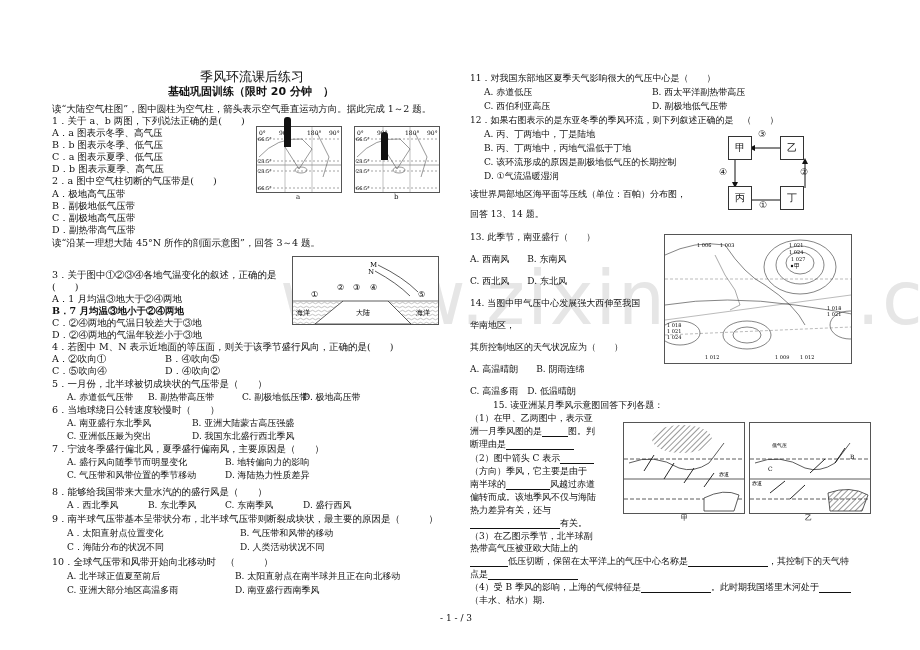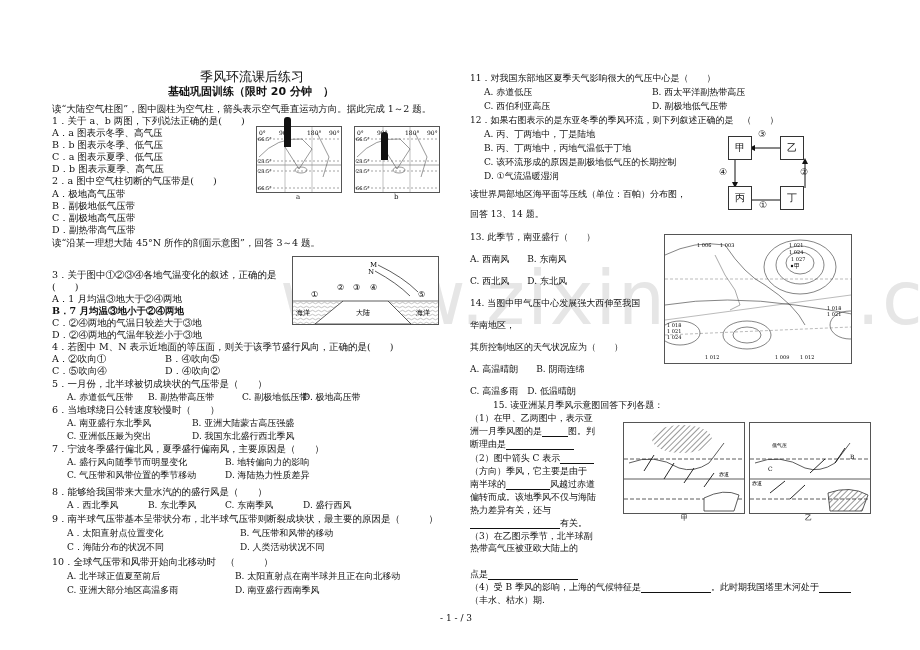--- a/index.html
+++ b/index.html
@@ -255,20 +255,23 @@
     <div class="t sm" style="left:470px;top:462px;">
       <span>南半球的</span><span class="blank" style="width:44px;border-bottom-width:0.6px;"></span><span>风越过赤道</span>
     </div>
     <div class="t sm" style="left:470px;top:475px;">偏转而成。该地季风不仅与海陆</div>
     <div class="t sm" style="left:470px;top:488px;">热力差异有关，还与</div>
     <div class="t sm" style="left:470px;top:501px;">
       <span class="blank" style="width:90px;border-bottom-width:0.6px;"></span><span>有关。</span>
     </div>
     <div class="t sm" style="left:470px;top:514px;text-align:right;">（3）在乙图示季节，北半球副</div>
     <div class="t sm" style="left:470px;top:526px;">热带高气压被亚欧大陆上的</div>
+    <div class="t sm" style="left:470px;top:539px;">
+      <span class="blank" style="width:38px;border-bottom-width:0.6px;"></span><span>低压切断，保留在太平洋上的气压中心名称是</span><span class="blank" style="width:80px;border-bottom-width:0.6px;"></span><span>，其控制下的天气特</span>
+    </div>
     <div class="t sm" style="left:470px;top:552px;">
       <span>点是</span><span class="blank" style="width:90px;"></span>
     </div>
     <div class="t sm" style="left:470px;top:565px;">
       <span>（4）受 B 季风的影响，上海的气候特征是</span><span class="blank" style="width:70px;"></span><span>。此时期我国塔里木河处于</span><span class="blank" style="width:32px;"></span>
     </div>
     <div class="t sm" style="left:470px;top:578px;">（丰水、枯水）期.</div>
 
     <div class="fig" style="left:623px;top:406px;width:120px;height:90px;">
       <svg width="120" height="90">

